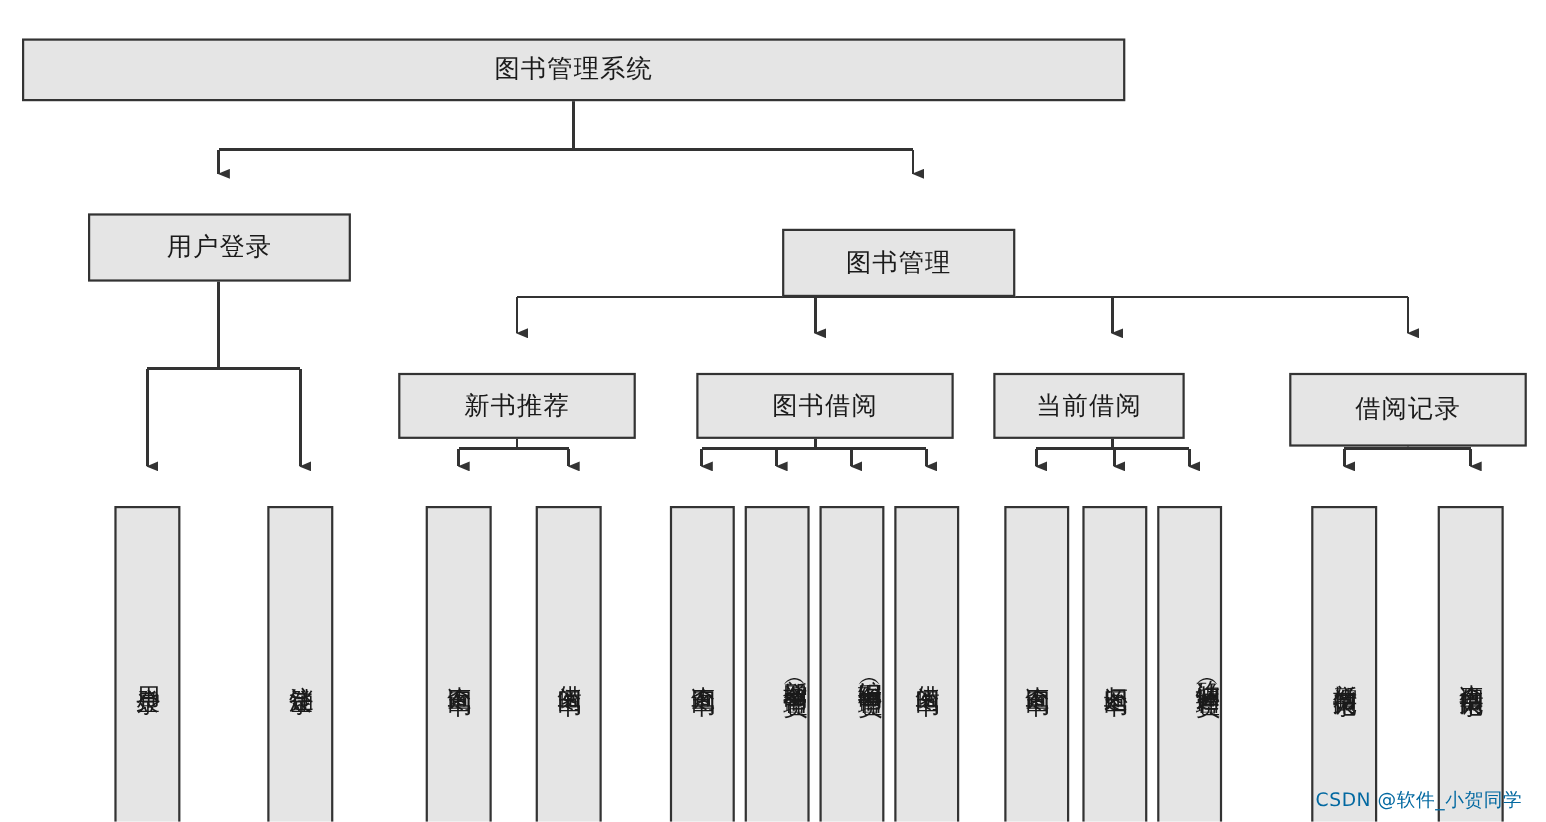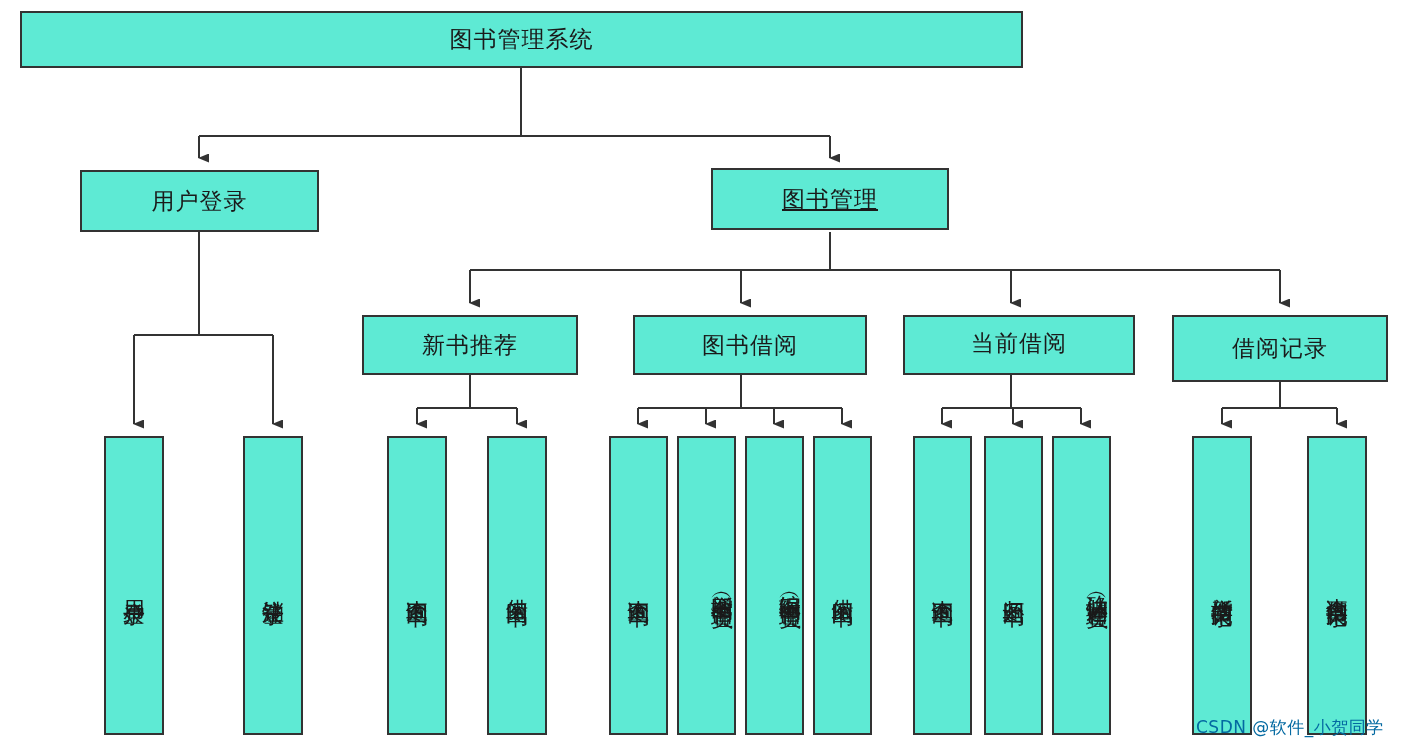--- a/index.html
+++ b/index.html
@@ -21,25 +21,26 @@
     position: absolute;
     left: 0;
     top: 0;
     width: 1405px;
     height: 747px;
   }
   .node {
     position: absolute;
     box-sizing: border-box;
     border: 2px solid #333333;
-    background: #5eead4;
+    background: #e5e5e5;
     display: flex;
     align-items: center;
     justify-content: center;
     color: #1a1a1a;
+    margin-top: 24px;
   }
   .node.horiz {
     font-size: 23px;
     line-height: 1.15;
     letter-spacing: 1px;
   }
   .node.vert {
     writing-mode: vertical-rl;
     text-orientation: upright;
     font-size: 22px;
@@ -115,31 +116,31 @@
     </g>
   </svg>
 
   <div class="node horiz" style="left:20px; top:11px; width:1003px; height:57px;">
     <span>图书管理系统</span>
   </div>
 
   <div class="node horiz" style="left:80px; top:170px; width:239px; height:62px;">
     <span>用户登录</span>
   </div>
-  <div class="node horiz" style="left:711px; top:168px; width:238px; height:62px;text-decoration:underline;">
+  <div class="node horiz" style="left:711px; top:184px; width:212px; height:62px;">
     <span>图书管理</span>
   </div>
 
   <div class="node horiz" style="left:362px; top:315px; width:216px; height:60px;">
     <span>新书推荐</span>
   </div>
   <div class="node horiz" style="left:633px; top:315px; width:234px; height:60px;">
     <span>图书借阅</span>
   </div>
-  <div class="node horiz" style="left:903px; top:315px; width:232px; height:60px;font-family:Liberation Mono, monospace;">
+  <div class="node horiz" style="left:903px; top:315px; width:174px; height:60px;">
     <span>当前借阅</span>
   </div>
   <div class="node horiz" style="left:1172px; top:315px; width:216px; height:67px;">
     <span>借阅记录</span>
   </div>
 
   <div class="node vert" style="left:104px; top:436px; width:60px; height:299px;">
     <span>用户登录</span>
   </div>
   <div class="node vert" style="left:243px; top:436px; width:60px; height:299px;">

